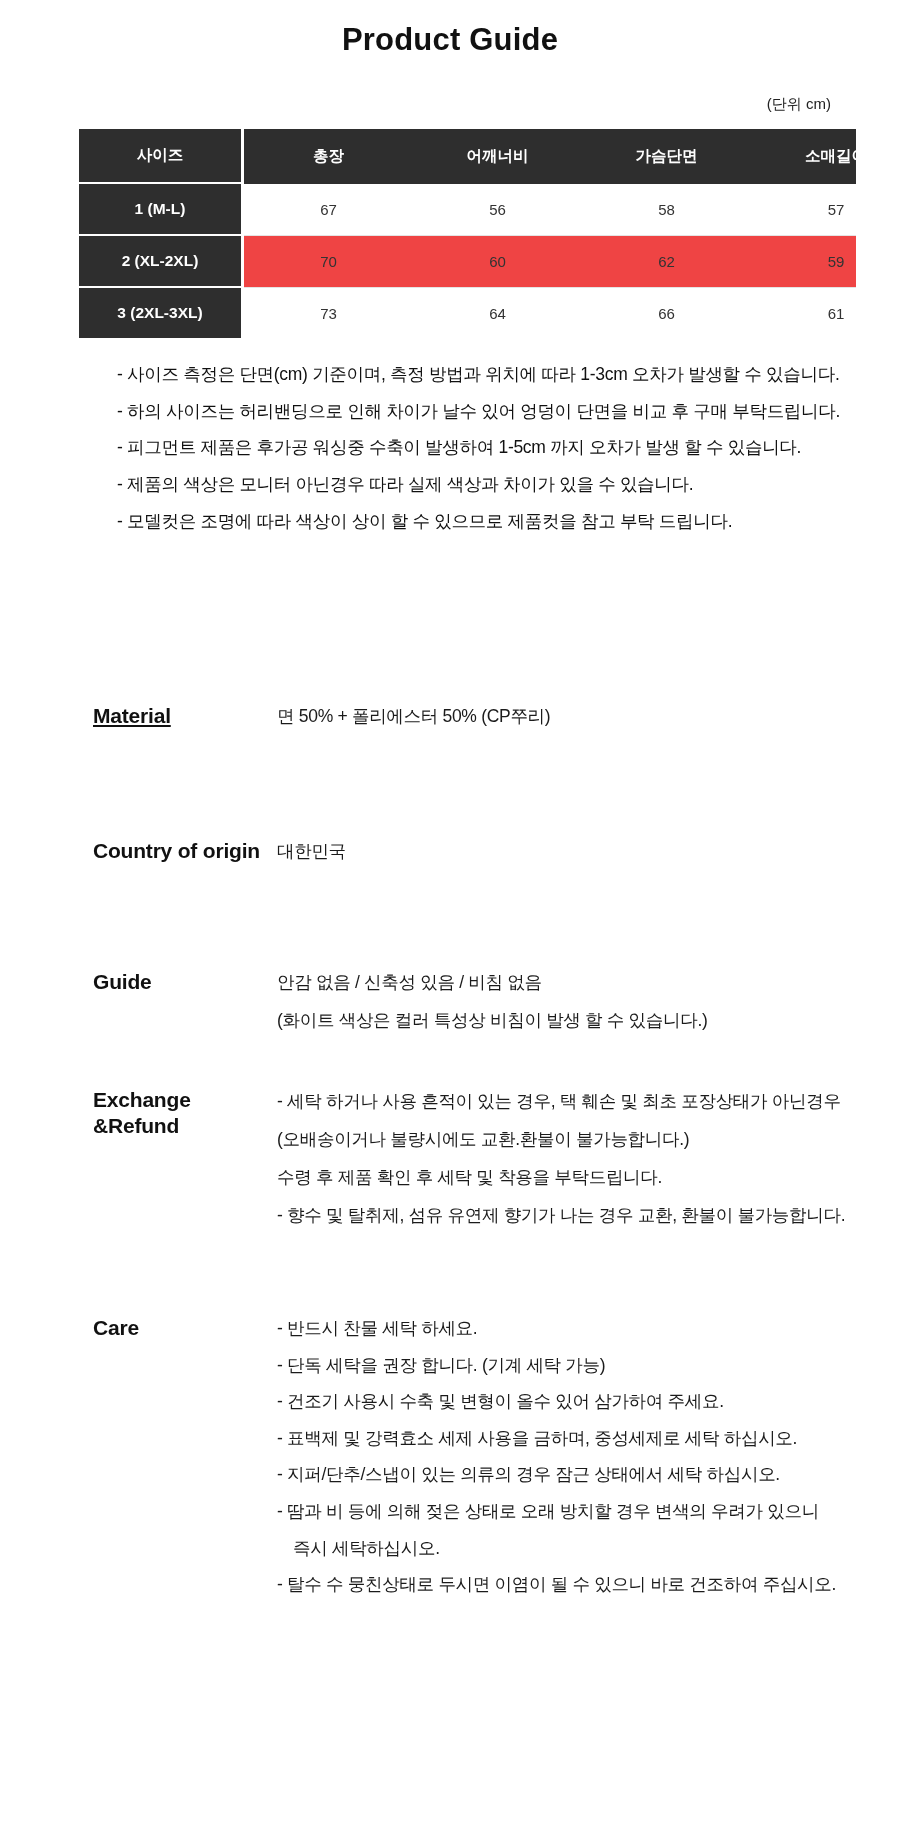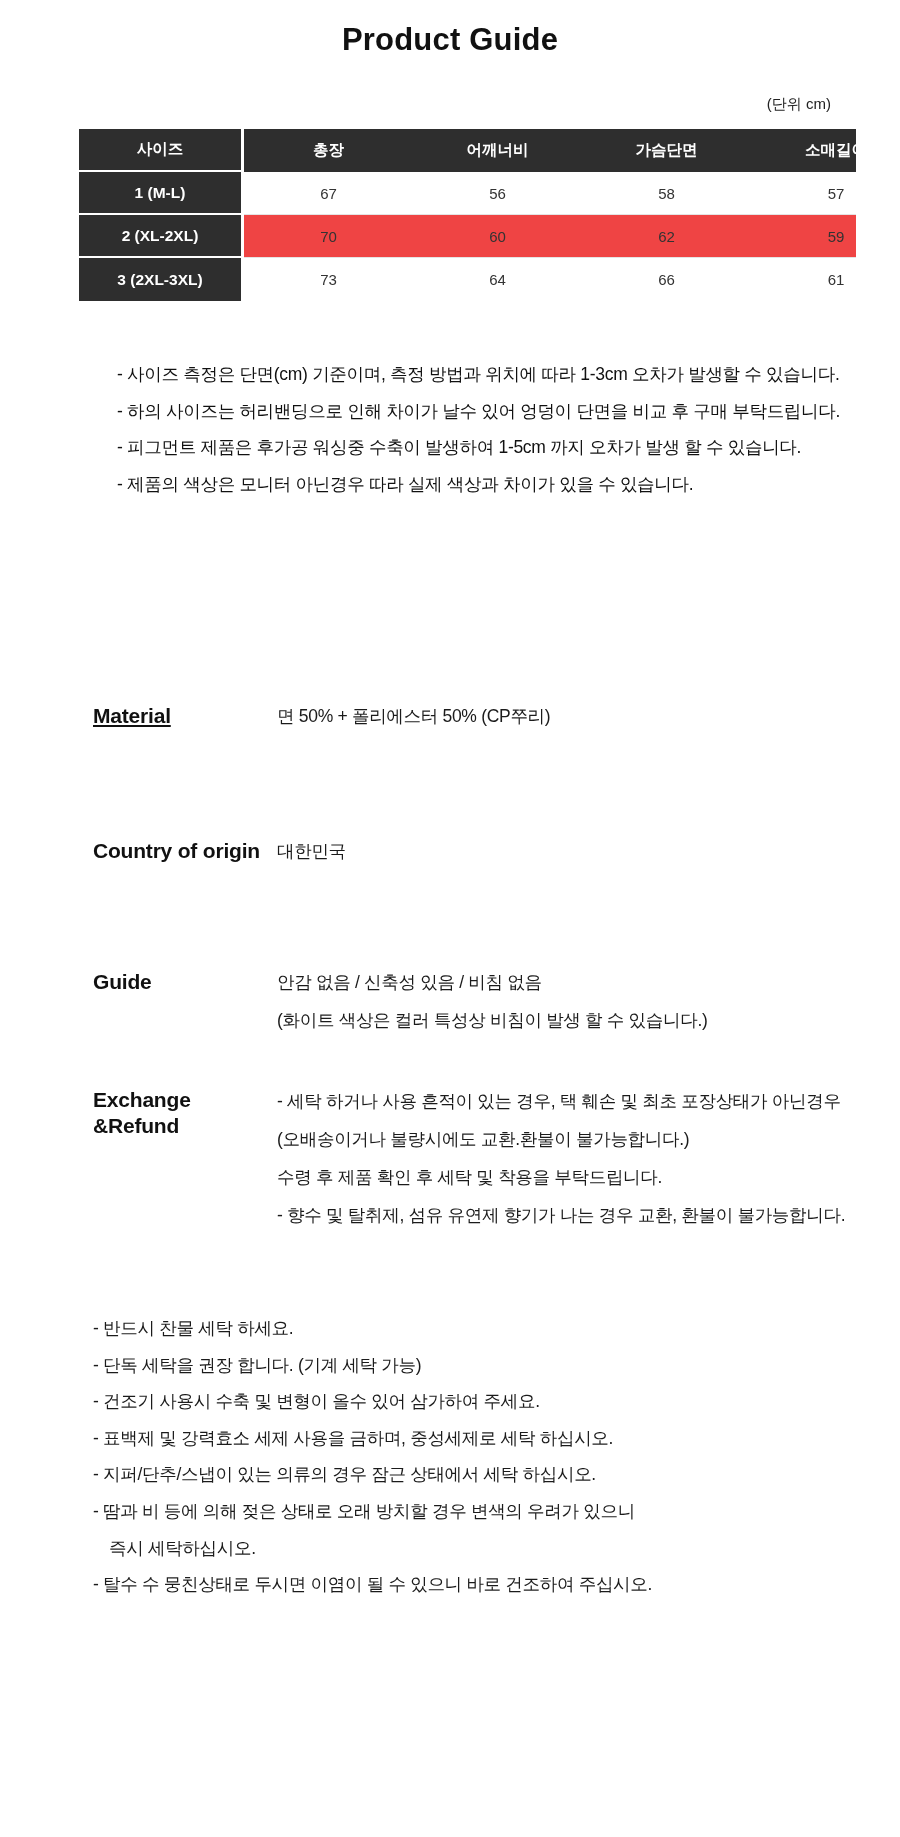--- a/index.html
+++ b/index.html
@@ -37,21 +37,21 @@
   table.size-table{
     position:absolute;
     top:129px;left:35px;
     width:842px;
     border-collapse:separate;
     border-spacing:0;
     table-layout:fixed;
   }
   .size-table th,.size-table td{
     height:43px;
-    padding:4px;
+    padding:16px;
     text-align:center;
     vertical-align:middle;
     box-sizing:border-box;
   }
   .size-table .size-cell{
     background:var(--dark);
     color:#ffffff;
     font-weight:700;
     font-size:15.5px;
     border-right:3px solid #ffffff;
@@ -163,20 +163,21 @@
           <td class="data">61</td>
         </tr>
       </tbody>
   </table>
 
   <div class="notes" id="notes-list">
       <div class="note-line">- 사이즈 측정은 단면(cm) 기준이며, 측정 방법과 위치에 따라 1-3cm 오차가 발생할 수 있습니다.</div>
       <div class="note-line">- 하의 사이즈는 허리밴딩으로 인해 차이가 날수 있어 엉덩이 단면을 비교 후 구매 부탁드립니다.</div>
       <div class="note-line">- 피그먼트 제품은 후가공 워싱중 수축이 발생하여 1-5cm 까지 오차가 발생 할 수 있습니다.</div>
       <div class="note-line">- 제품의 색상은 모니터 아닌경우 따라 실제 색상과 차이가 있을 수 있습니다.</div>
+      <div class="note-line">- 모델컷은 조명에 따라 색상이 상이 할 수 있으므로 제품컷을 참고 부탁 드립니다.</div>
     </div>
 
   <div id="sections-root">
       <div class="section sec-0">
         <div class="label">
           <div>Material</div>
         </div>
         <div class="lines">
           <div class="sec-line">면 50% + 폴리에스터 50% (CP쭈리)</div>
         </div>
@@ -204,20 +205,23 @@
           <div>&amp;Refund</div>
         </div>
         <div class="lines">
           <div class="sec-line">- 세탁 하거나 사용 흔적이 있는 경우, 택 훼손 및 최초 포장상태가 아닌경우</div>
           <div class="sec-line">(오배송이거나 불량시에도 교환.환불이 불가능합니다.)</div>
           <div class="sec-line">수령 후 제품 확인 후 세탁 및 착용을 부탁드립니다.</div>
           <div class="sec-line">- 향수 및 탈취제, 섬유 유연제 향기가 나는 경우 교환, 환불이 불가능합니다.</div>
         </div>
       </div>
       <div class="section sec-4">
+        <div class="label">
+          <div>Care</div>
+        </div>
         <div class="lines">
           <div class="sec-line">- 반드시 찬물 세탁 하세요.</div>
           <div class="sec-line">- 단독 세탁을 권장 합니다. (기계 세탁 가능)</div>
           <div class="sec-line">- 건조기 사용시 수축 및 변형이 올수 있어 삼가하여 주세요.</div>
           <div class="sec-line">- 표백제 및 강력효소 세제 사용을 금하며, 중성세제로 세탁 하십시오.</div>
           <div class="sec-line">- 지퍼/단추/스냅이 있는 의류의 경우 잠근 상태에서 세탁 하십시오.</div>
           <div class="sec-line">- 땀과 비 등에 의해 젖은 상태로 오래 방치할 경우 변색의 우려가 있으니</div>
           <div class="sec-line indented">즉시 세탁하십시오.</div>
           <div class="sec-line">- 탈수 수 뭉친상태로 두시면 이염이 될 수 있으니 바로 건조하여 주십시오.</div>
         </div>

